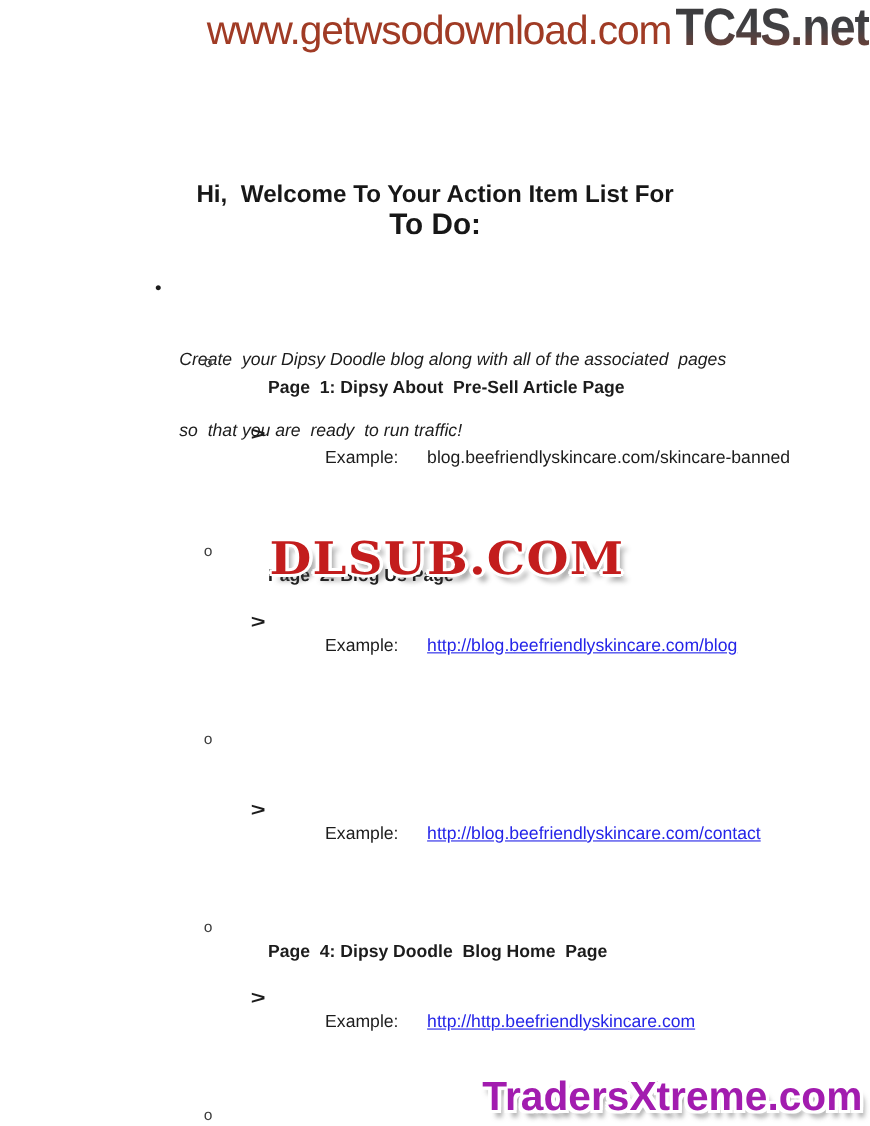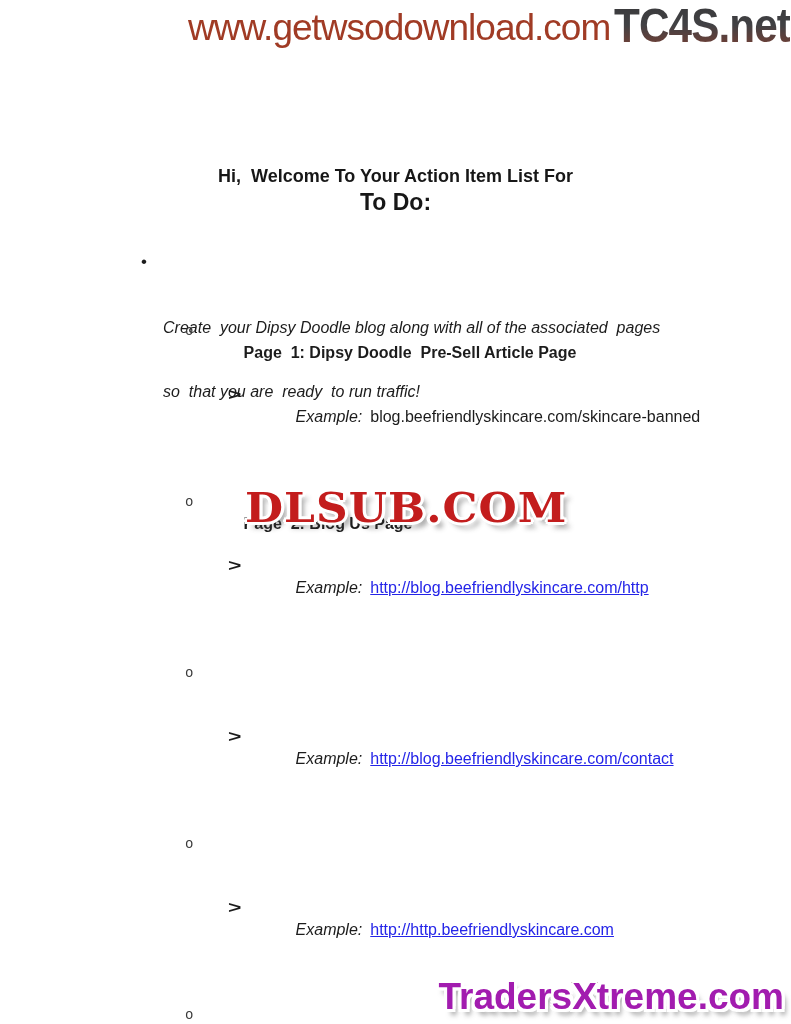--- a/index.html
+++ b/index.html
@@ -18,27 +18,27 @@
     position:absolute; top:1px; right:1px;
     font-size:48px; line-height:50px; font-weight:bold; letter-spacing:-1px;
     transform:scaleX(.88); transform-origin:100% 0;
     background:linear-gradient(180deg,#39393b 0%,#414144 48%,#6b4038 85%,#7e4b42 100%);
     -webkit-background-clip:text; background-clip:text; color:transparent;
   }
 
   
   .h1 {
     position:absolute; top:94px; left:0; width:100%; text-align:center;
-    font-size:18px; font-weight:bold; line-height:33px; color:#171717;
+    font-size:22px; font-weight:bold; line-height:33px; color:#171717;
     white-space:pre-wrap;
   }
   .h1 span { display:block; }
   .todo-title {
     position:absolute; top:189px; left:0; width:100%; text-align:center;
-    font-size:23px; font-weight:bold; color:#171717;
+    font-size:27px; font-weight:bold; color:#171717;
   }
 
   
   .intro {
     position:absolute; top:252px; left:141px; width:560px;
     font-size:16px; line-height:21.5px; white-space:pre-wrap;
   }
   .intro .bullet { position:absolute; left:0; top:-1px; font-size:17px; }
   .intro .intro-line { display:block; padding-left:22px;font-style:italic; }
 
@@ -48,21 +48,21 @@
   .item-title { position:relative; padding-left:23px; font-weight:bold; white-space:pre-wrap; }
   .circle-marker {
     position:absolute; left:0; top:1px; font-weight:normal;
     font-family:"Liberation Mono", monospace; font-size:14px; color:#3a3a3a;
   }
   .example-row { position:relative; padding-left:75px; white-space:pre-wrap; }
   .arrow {
     position:absolute; left:43px; top:-1px; font-weight:bold; font-size:17px;
     display:inline-block; transform:scaleX(1.35); transform-origin:left center;
   }
-  .example-label { margin-right:8px;font-style:italic; }
+  .example-label { margin-right:26px; }
   .example-link { color:#2424e8; text-decoration:underline; }
 
   
   .dlsub {
     position:absolute; top:483px; left:245px;
     font-family:"DejaVu Serif", serif; font-weight:bold;
     font-size:41px; line-height:50px; letter-spacing:1px; color:#c31d1d;
     transform:scaleX(1.07); transform-origin:left center;
     text-shadow:
       -3px 0 0 #fff, 3px 0 0 #fff, 0 -3px 0 #fff, 0 3px 0 #fff,
@@ -98,48 +98,48 @@
   <div class="intro">
     <span class="bullet">•</span>
     <span class="intro-line">Create  your Dipsy Doodle blog along with all of the associated  pages</span>
     <span class="intro-line">so  that you are  ready  to run traffic!</span>
   </div>
 
   <div class="items">
 
     <div class="item">
       <div class="item-title">
-        <span class="circle-marker">o</span><span>Page  1: Dipsy Doodle  Pre-Sell Article Page</span>
+        <span class="circle-marker">o</span><span>Page  1: Dipsy About  Pre-Sell Article Page</span>
       </div>
       <div class="example-row">
         <span class="arrow">&gt;</span><span class="example-label">Example:</span><span>blog.beefriendlyskincare.com/skincare-banned</span>
       </div>
     </div>
 
     <div class="item">
       <div class="item-title">
         <span class="circle-marker">o</span><span>Page  2: Blog Us Page</span>
       </div>
       <div class="example-row">
-        <span class="arrow">&gt;</span><span class="example-label">Example:</span><a href="#" class="example-link">http://blog.beefriendlyskincare.com/http</a>
+        <span class="arrow">&gt;</span><span class="example-label">Example:</span><a href="#" class="example-link">http://blog.beefriendlyskincare.com/blog</a>
       </div>
     </div>
 
     <div class="item">
       <div class="item-title">
         <span class="circle-marker">o</span>
       </div>
       <div class="example-row">
         <span class="arrow">&gt;</span><span class="example-label">Example:</span><a href="#" class="example-link">http://blog.beefriendlyskincare.com/contact</a>
       </div>
     </div>
 
     <div class="item">
       <div class="item-title">
-        <span class="circle-marker">o</span>
+        <span class="circle-marker">o</span><span>Page  4: Dipsy Doodle  Blog Home  Page</span>
       </div>
       <div class="example-row">
         <span class="arrow">&gt;</span><span class="example-label">Example:</span><a href="#" class="example-link">http://http.beefriendlyskincare.com</a>
       </div>
     </div>
 
     <div class="item">
       <div class="item-title">
         <span class="circle-marker">o</span>
       </div>

